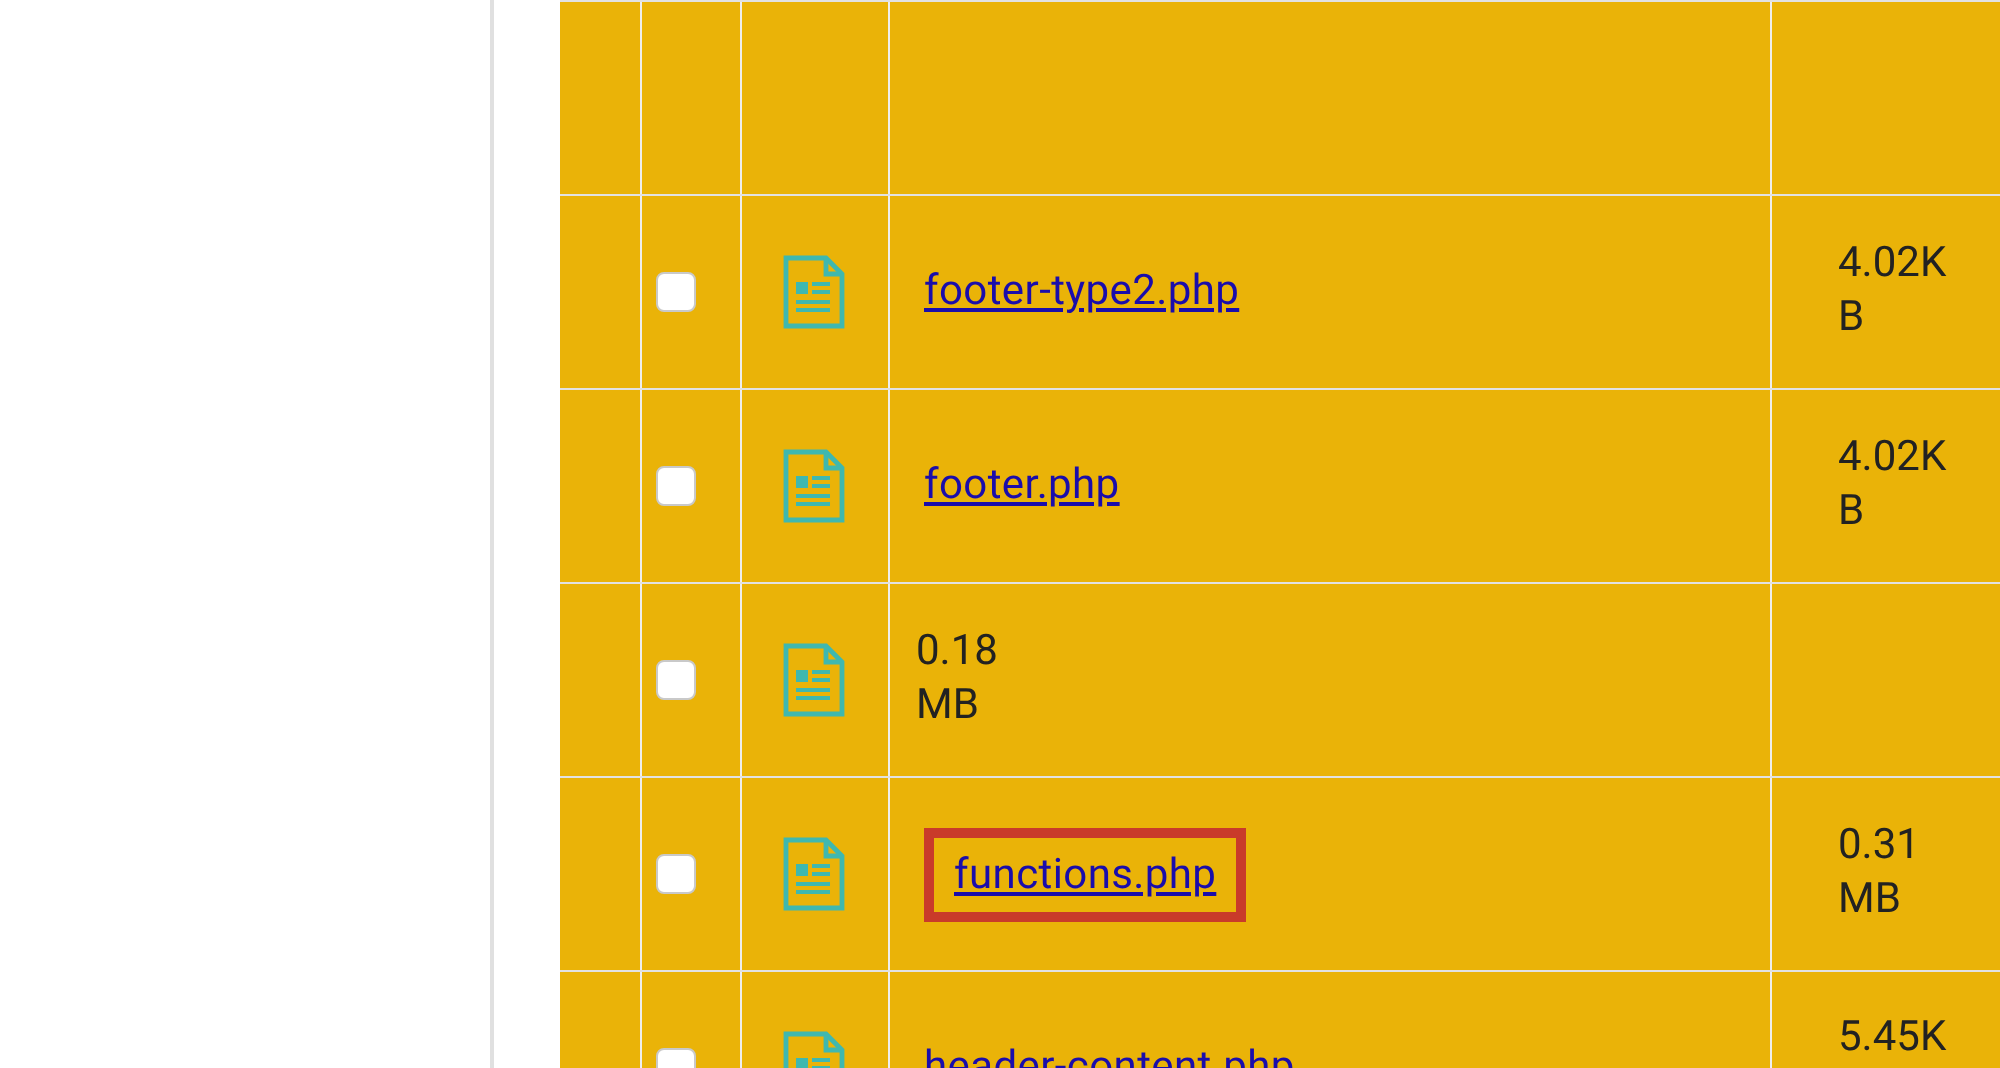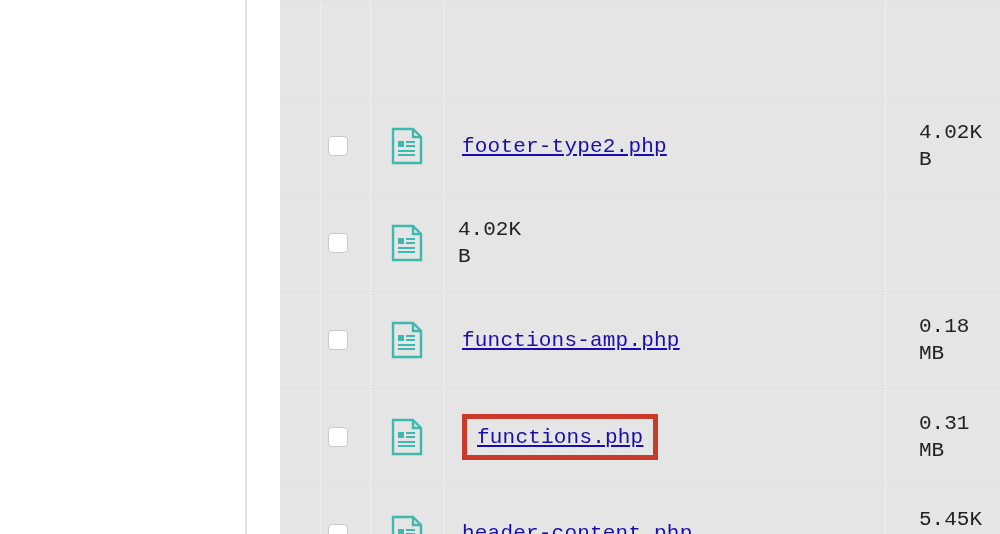--- a/index.html
+++ b/index.html
@@ -18,22 +18,21 @@
       width: 2px;
       height: 100%;
       background: #e0e0e0;
     }
     .content {
       position: absolute;
       left: 280px;
       top: 0;
       right: 0;
       height: 100%;
-      background: #e5e5e5;
-      font-family: Liberation Mono, monospace;
+      background: #eab308;
     }
     .vert-line {
       position: absolute;
       top: 0;
       bottom: 0;
       width: 1px;
       background: #eee;
     }
     .v0 { left: 40px; }
     .v1 { left: 90px; }
@@ -142,41 +141,41 @@
       <svg class="file-icon-svg" viewBox="0 0 32 38">
         <path d="M2 2 H22 L30 10 V36 H2 Z" fill="none" stroke="#3fb8af" stroke-width="2.4"></path>
         <path d="M22 2 V10 H30" fill="none" stroke="#3fb8af" stroke-width="2.4"></path>
         <rect x="7" y="14" width="6" height="6" fill="#3fb8af"></rect>
         <line x1="15" y1="15" x2="24" y2="15" stroke="#3fb8af" stroke-width="2"></line>
         <line x1="15" y1="19" x2="24" y2="19" stroke="#3fb8af" stroke-width="2"></line>
         <line x1="7" y1="24" x2="24" y2="24" stroke="#3fb8af" stroke-width="2"></line>
         <line x1="7" y1="28" x2="24" y2="28" stroke="#3fb8af" stroke-width="2"></line>
       </svg>
     </div>
+    <div class="cell-name">
+        <a class="filename">footer.php</a>
+      </div>
     <div class="cell-size">4.02KB</div>
   </div>
 
   <div class="row">
     <div class="cell-check">
         <div class="checkbox"></div>
       </div>
     <div class="cell-icon">
       <svg class="file-icon-svg" viewBox="0 0 32 38">
         <path d="M2 2 H22 L30 10 V36 H2 Z" fill="none" stroke="#3fb8af" stroke-width="2.4"></path>
         <path d="M22 2 V10 H30" fill="none" stroke="#3fb8af" stroke-width="2.4"></path>
         <rect x="7" y="14" width="6" height="6" fill="#3fb8af"></rect>
         <line x1="15" y1="15" x2="24" y2="15" stroke="#3fb8af" stroke-width="2"></line>
         <line x1="15" y1="19" x2="24" y2="19" stroke="#3fb8af" stroke-width="2"></line>
         <line x1="7" y1="24" x2="24" y2="24" stroke="#3fb8af" stroke-width="2"></line>
         <line x1="7" y1="28" x2="24" y2="28" stroke="#3fb8af" stroke-width="2"></line>
       </svg>
     </div>
-    <div class="cell-name">
-        <a class="filename">functions-amp.php</a>
-      </div>
     <div class="cell-size">0.18 MB</div>
   </div>
 
   <div class="row">
     <div class="cell-check">
         <div class="checkbox"></div>
       </div>
     <div class="cell-icon">
       <svg class="file-icon-svg" viewBox="0 0 32 38">
         <path d="M2 2 H22 L30 10 V36 H2 Z" fill="none" stroke="#3fb8af" stroke-width="2.4"></path>

